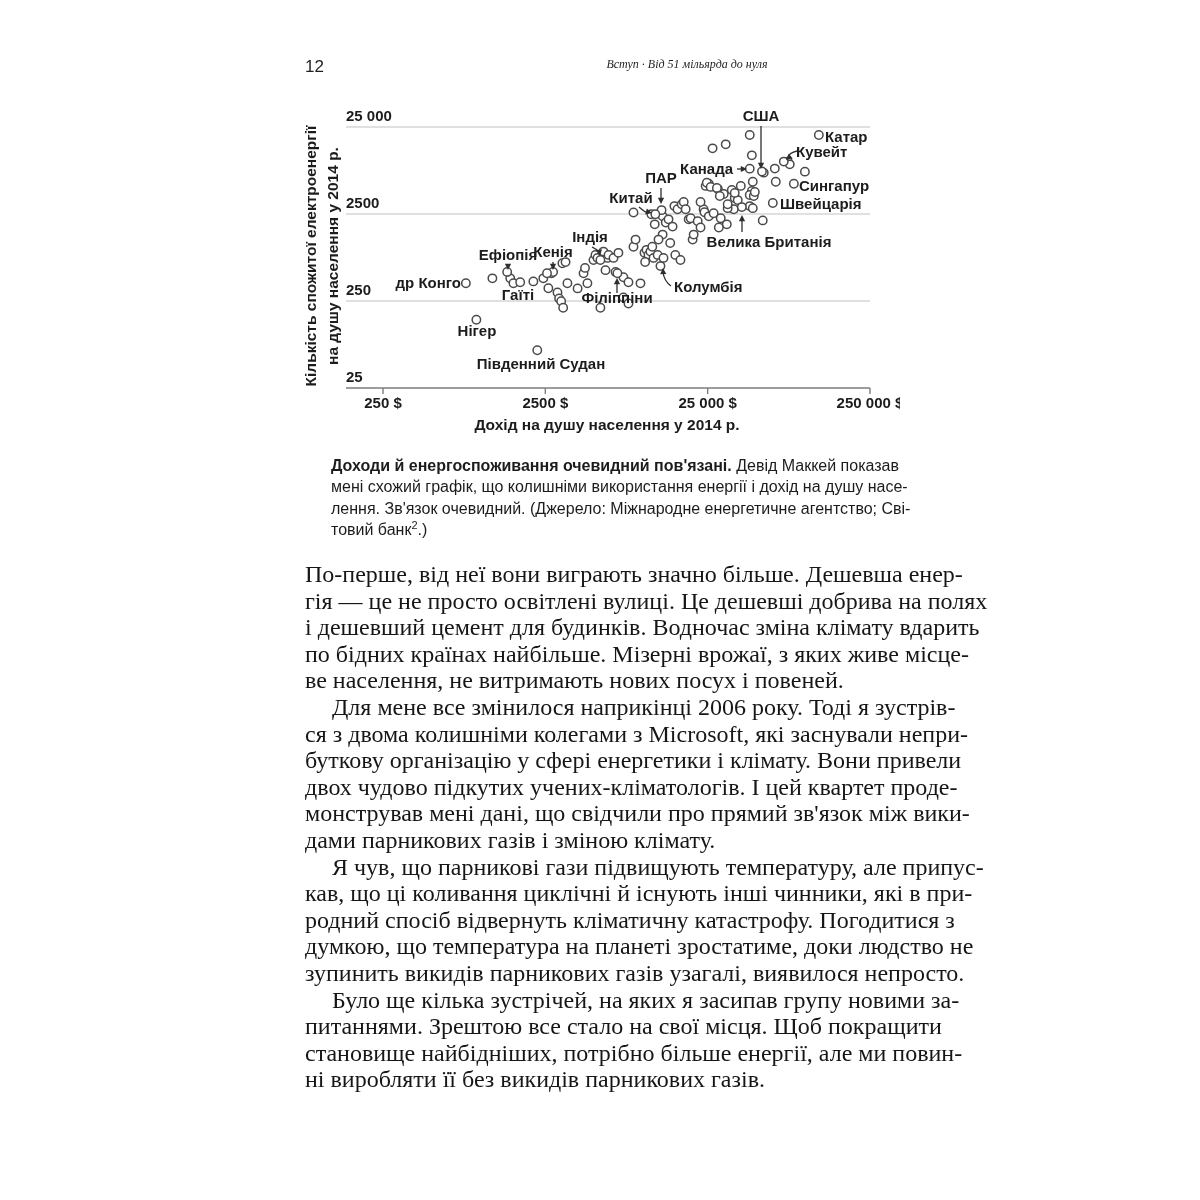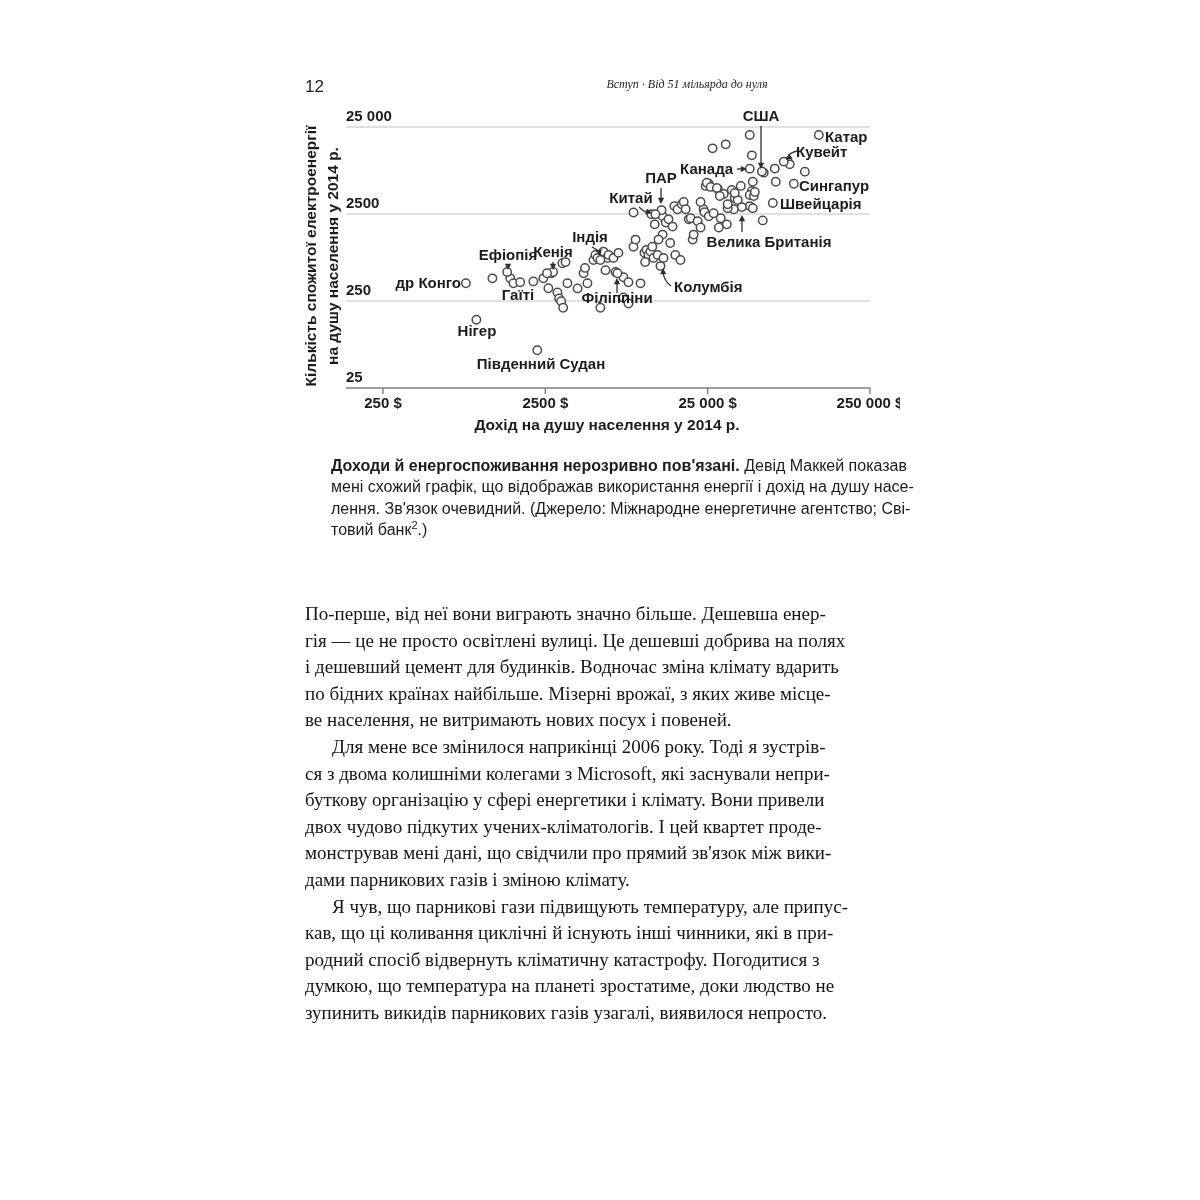--- a/index.html
+++ b/index.html
@@ -2,21 +2,21 @@
 <html><head>
 <meta charset="utf-8">
 <style>
   * { margin:0; padding:0; box-sizing:border-box; }
   html,body { background:#ffffff; }
   body {
     width:1200px; height:1200px; position:relative;
     font-family:"Liberation Sans", sans-serif;
     color:#1a1a1a;
   }
-  .running-head { position:absolute; top:77px; left:0; width:1167px; height:28px; }
+  .running-head { position:absolute; top:57px; left:0; width:1167px; height:28px; }
   .page-number {
     position:absolute; left:305px; top:0;
     font-family:"Liberation Sans", sans-serif; font-size:17px; color:#1f1f1f;
   }
   .running-title {
     position:absolute; left:687px; top:0; transform:translateX(-50%);
     font-family:"Liberation Serif", serif; font-style:italic;
     font-size:12px; color:#1f1f1f; white-space:nowrap;
   }
   .chart-wrap { position:absolute; left:300px; top:100px; width:600px; height:346px;font-weight:bold; }
@@ -25,21 +25,21 @@
     position:absolute; left:331px; top:455px; width:580px;
     font-family:"Liberation Sans", sans-serif;
     font-size:16px; line-height:21.4px; color:#1c1c1c;
     white-space:pre;
   }
   .figure-caption .cap-lead { font-weight:bold; }
   .figure-caption sup { font-size:11px; vertical-align:super; line-height:0; }
   .body-text {
     position:absolute; left:305px; top:561px; width:640px;
     font-family:"Liberation Serif", serif;
-    font-size:19px; line-height:26.6px; color:#161616;margin-top:40px;
+    font-size:24px; line-height:26.6px; color:#161616;
   }
   .body-text p { white-space:pre; }
   .body-text p:not(:first-child) { text-indent:27px; }
 </style>
 </head>
 <body>
 
 <div class="running-head">
   <span class="page-number">12</span>
   <span class="running-title">Вступ · Від 51 мільярда до нуля</span>
@@ -277,35 +277,39 @@
         </g>
       </g>
     <g font-family="&quot;Liberation Sans&quot;, sans-serif" font-size="15.5" fill="#1c1c1c">
       <text transform="translate(16,156) rotate(-90)" text-anchor="middle">Кількість спожитої електроенергії</text>
       <text transform="translate(38,156) rotate(-90)" text-anchor="middle">на душу населення у 2014 р.</text>
     </g>
     <text x="307" y="330" text-anchor="middle" font-family="&quot;Liberation Sans&quot;, sans-serif" font-size="15.5" fill="#1c1c1c">Дохід на душу населення у 2014 р.</text>
   </svg>
 </div>
 
-<figcaption class="figure-caption"><span class="cap-lead">Доходи й енергоспоживання нерозривно пов'язані.</span><span> Девід Маккей показав
-мені схожий графік, що відображав використання енергії і дохід на душу насе-
+<figcaption class="figure-caption"><span class="cap-lead">Доходи й енергоспоживання очевидний пов'язані.</span><span> Девід Маккей показав
+мені схожий графік, що колишніми використання енергії і дохід на душу насе-
 лення. Зв'язок очевидний. (Джерело: Міжнародне енергетичне агентство; Сві-
 товий банк</span><sup>2</sup><span>.)</span></figcaption>
 
 <div class="body-text">
   <p>По-перше, від неї вони виграють значно більше. Дешевша енер-
 гія — це не просто освітлені вулиці. Це дешевші добрива на полях
 і дешевший цемент для будинків. Водночас зміна клімату вдарить
 по бідних країнах найбільше. Мізерні врожаї, з яких живе місце-
 ве населення, не витримають нових посух і повеней.</p>
   <p>Для мене все змінилося наприкінці 2006 року. Тоді я зустрів-
 ся з двома колишніми колегами з Microsoft, які заснували непри-
 буткову організацію у сфері енергетики і клімату. Вони привели
 двох чудово підкутих учених-кліматологів. І цей квартет проде-
 монстрував мені дані, що свідчили про прямий зв'язок між вики-
 дами парникових газів і зміною клімату.</p>
   <p>Я чув, що парникові гази підвищують температуру, але припус-
 кав, що ці коливання циклічні й існують інші чинники, які в при-
 родний спосіб відвернуть кліматичну катастрофу. Погодитися з
 думкою, що температура на планеті зростатиме, доки людство не
 зупинить викидів парникових газів узагалі, виявилося непросто.</p>
+  <p>Було ще кілька зустрічей, на яких я засипав групу новими за-
+питаннями. Зрештою все стало на свої місця. Щоб покращити
+становище найбідніших, потрібно більше енергії, але ми повин-
+ні виробляти її без викидів парникових газів.</p>
 </div>
 
 </body></html>

